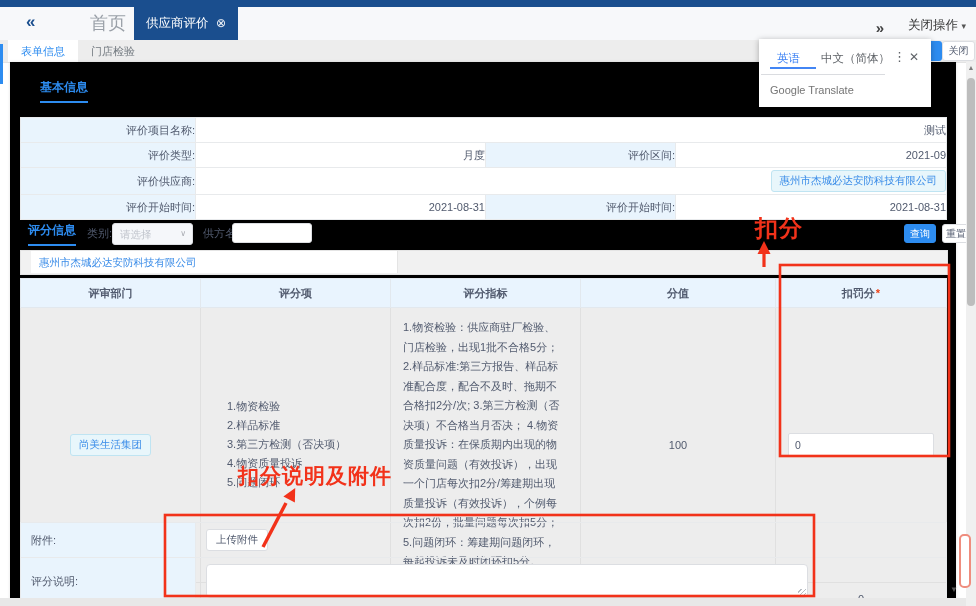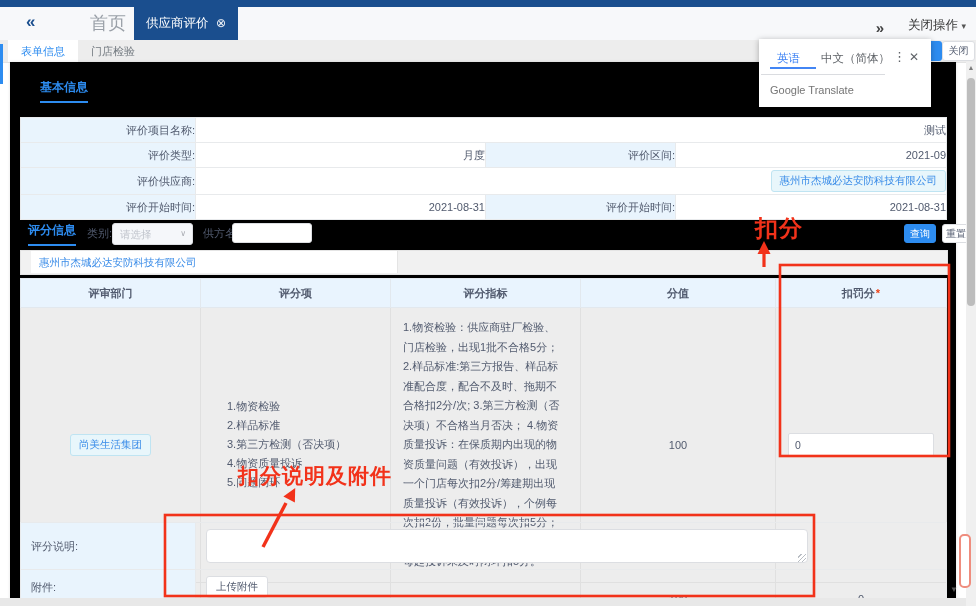--- a/index.html
+++ b/index.html
@@ -215,32 +215,32 @@
       </tr>
     </tbody>
       </table>
 
     <table class="bform">
       <colgroup>
           <col style="width:175px">
           <col style="width:751px">
         </colgroup>
       <tbody>
-          <tr style="height:43px;">
+          <tr style="height:31px;">
+        <td class="lbl">附件:</td>
+        <td><button class="btn-upload">上传附件</button></td>
+      </tr>
+      <tr style="height:43px;">
         <td class="lbl">评分说明:</td>
         <td>
           <span class="ta-wrap">
             <textarea class="remark-ta" style=""></textarea>
             <span class="ta-grip"></span>
           </span>
         </td>
-      </tr>
-      <tr style="height:31px;">
-        <td class="lbl">附件:</td>
-        <td><button class="btn-upload">上传附件</button></td>
       </tr>
     </tbody>
       </table>
   </div>
 
   <div class="bottomstrip"></div>
 
   <button class="hidden-blue"></button>
   <button class="btn-close">关闭</button>
 

